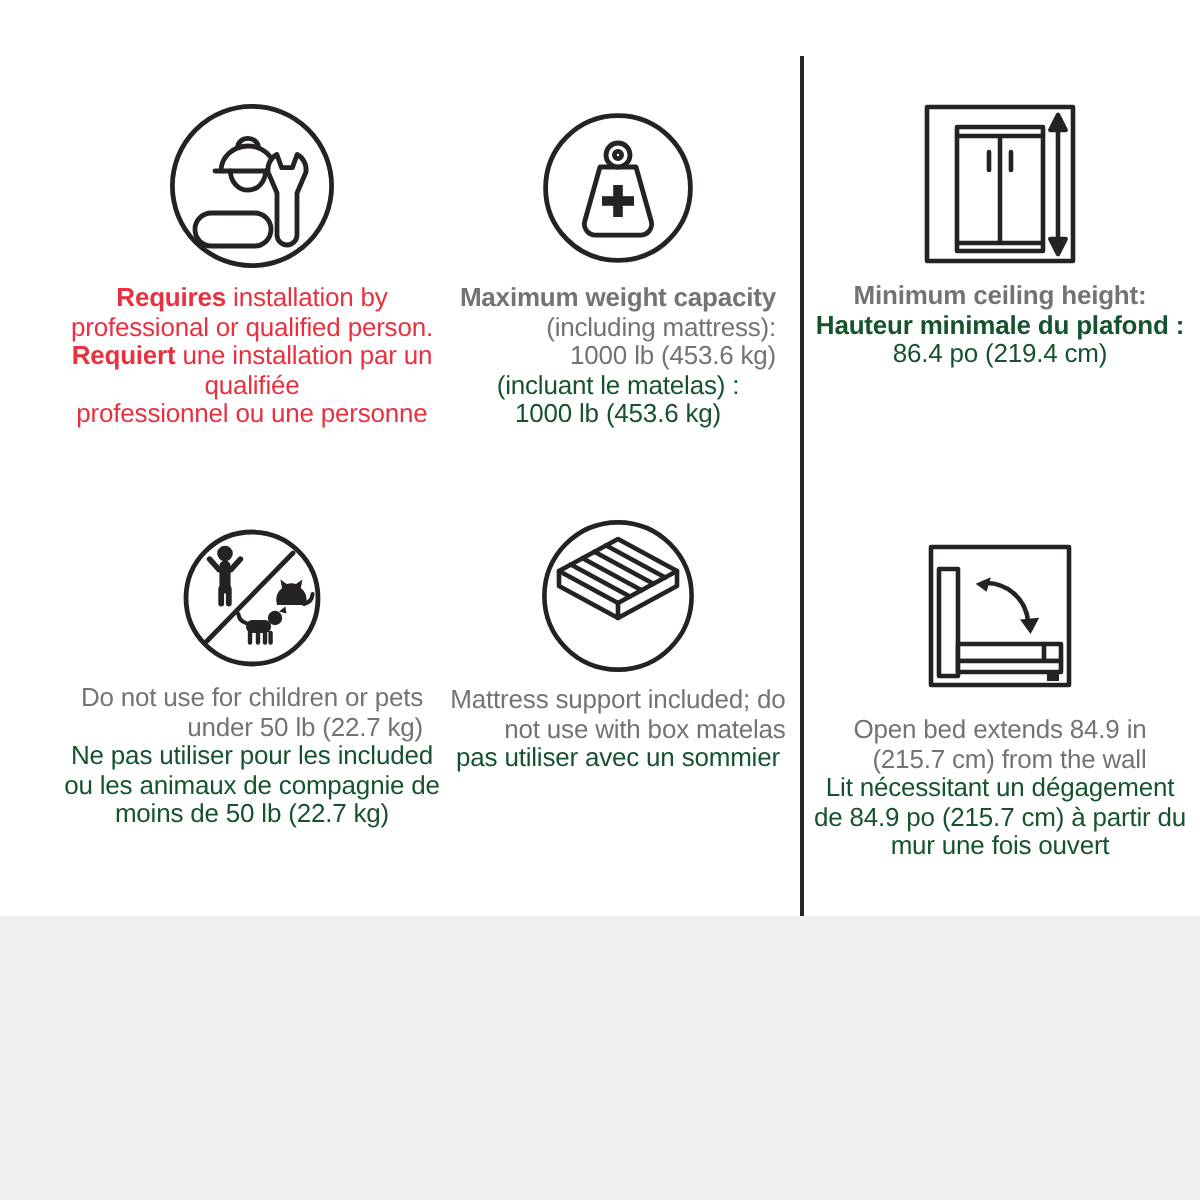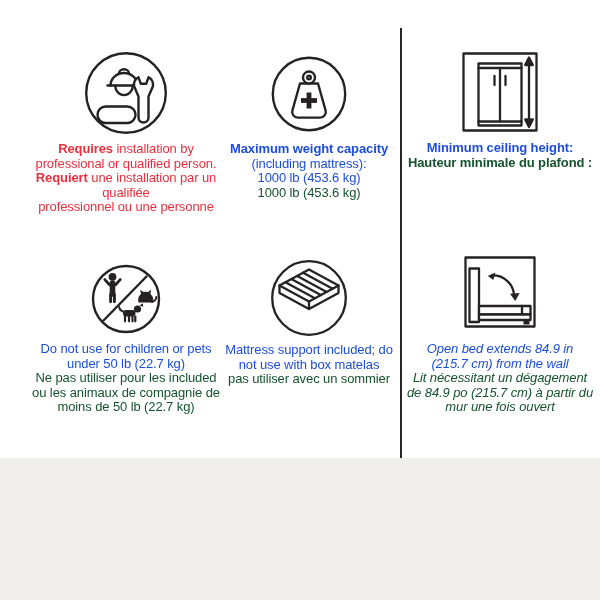--- a/index.html
+++ b/index.html
@@ -11,32 +11,32 @@
   .canvas{position:relative;width:600px;height:600px;overflow:hidden;background:#fff;}
   .vdivider{position:absolute;left:400px;top:28px;width:2px;height:430px;background:#2a2627;}
   .cell{position:absolute;display:flex;flex-direction:column;align-items:center;text-align:center;
         font-size:13px;line-height:14.6px;letter-spacing:-0.1px;}
   .cell .icon-wrap{display:flex;align-items:flex-end;justify-content:center;}
   .line{white-space:nowrap;}
   .b{font-weight:700;}
   .title{font-weight:700;white-space:nowrap;}
   .red{color:#e8303e;}
   .fr{color:#14532d;}
-  .en{color:#1d4ed8;}
+  .en{color:#737373;text-align:right;}
   #cell-installation{left:15px;top:50px;width:222px;}
   #cell-installation .icon-wrap{height:86px;margin-bottom:6px;}
   #cell-weight{left:222px;top:55px;width:174px;}
   #cell-weight .icon-wrap{height:78px;margin-bottom:9px;}
   #cell-ceiling{left:407px;top:52px;width:186px;}
   #cell-ceiling .icon-wrap{height:80px;margin-bottom:9px;}
   #cell-children{left:15px;top:263px;width:222px;}
   #cell-children .icon-wrap{height:72px;margin-bottom:7px;}
   #cell-support{left:222px;top:258px;width:174px;}
   #cell-support .icon-wrap{height:80px;margin-bottom:5px;}
-  #cell-openbed{left:407px;top:251px;width:186px;font-style:italic;}
+  #cell-openbed{left:407px;top:267px;width:186px;}
   #cell-openbed .icon-wrap{height:82px;margin-bottom:9px;}
   .band{position:absolute;left:0;top:458px;width:600px;height:142px;background:#f0efee;}
   svg{display:block;}
 </style>
 </head>
 <body>
 
 <div class="canvas">
 
   <div class="vdivider"></div>
@@ -72,20 +72,21 @@
         <path d="M39,37.5 V53.5" stroke-width="4.8" stroke-linecap="butt"></path>
         <path d="M31,45.5 H47" stroke-width="4.8" stroke-linecap="butt"></path>
       </svg>
     </div>
     <div class="en">
       <div class="title">Maximum weight capacity</div>
       <div class="line">(including mattress):</div>
       <div class="line">1000 lb (453.6 kg)</div>
     </div>
     <div class="fr">
+      <div class="line">(incluant le matelas) :</div>
       <div class="line">1000 lb (453.6 kg)</div>
     </div>
   </div>
 
   <div class="cell" id="cell-ceiling">
     <div class="icon-wrap">
       <svg width="80" height="80" viewBox="0 0 80 80" fill="none" stroke="#262223" stroke-width="2.3" stroke-linecap="round" stroke-linejoin="round">
         <rect x="3.5" y="1.5" width="73" height="77"></rect>
         <rect x="18.5" y="11.5" width="43" height="62"></rect>
         <path d="M18.5,16 H61.5"></path>
@@ -96,20 +97,21 @@
         <path d="M69,11.5 V69.5"></path>
         <path d="M69,5.5 L65.2,13 H72.8 Z" fill="#262223"></path>
         <path d="M69,75 L65.2,67.5 H72.8 Z" fill="#262223"></path>
       </svg>
     </div>
     <div class="en">
       <div class="title">Minimum ceiling height:</div>
     </div>
     <div class="fr">
       <div class="title">Hauteur minimale du plafond :</div>
+      <div class="line">86.4 po (219.4 cm)</div>
     </div>
   </div>
 
   <div class="cell" id="cell-children">
     <div class="icon-wrap">
       <svg width="72" height="72" viewBox="0 0 72 72" fill="none" stroke="#262223" stroke-width="2.4" stroke-linecap="round" stroke-linejoin="round">
         <circle cx="36" cy="36" r="33"></circle>
         <path d="M56.5,13.5 L13.5,57.5"></path>
         <circle cx="22.5" cy="13.8" r="3.9" fill="#262223" stroke="none"></circle>
         <path d="M22.5,20 V31" stroke-width="5.6"></path>

